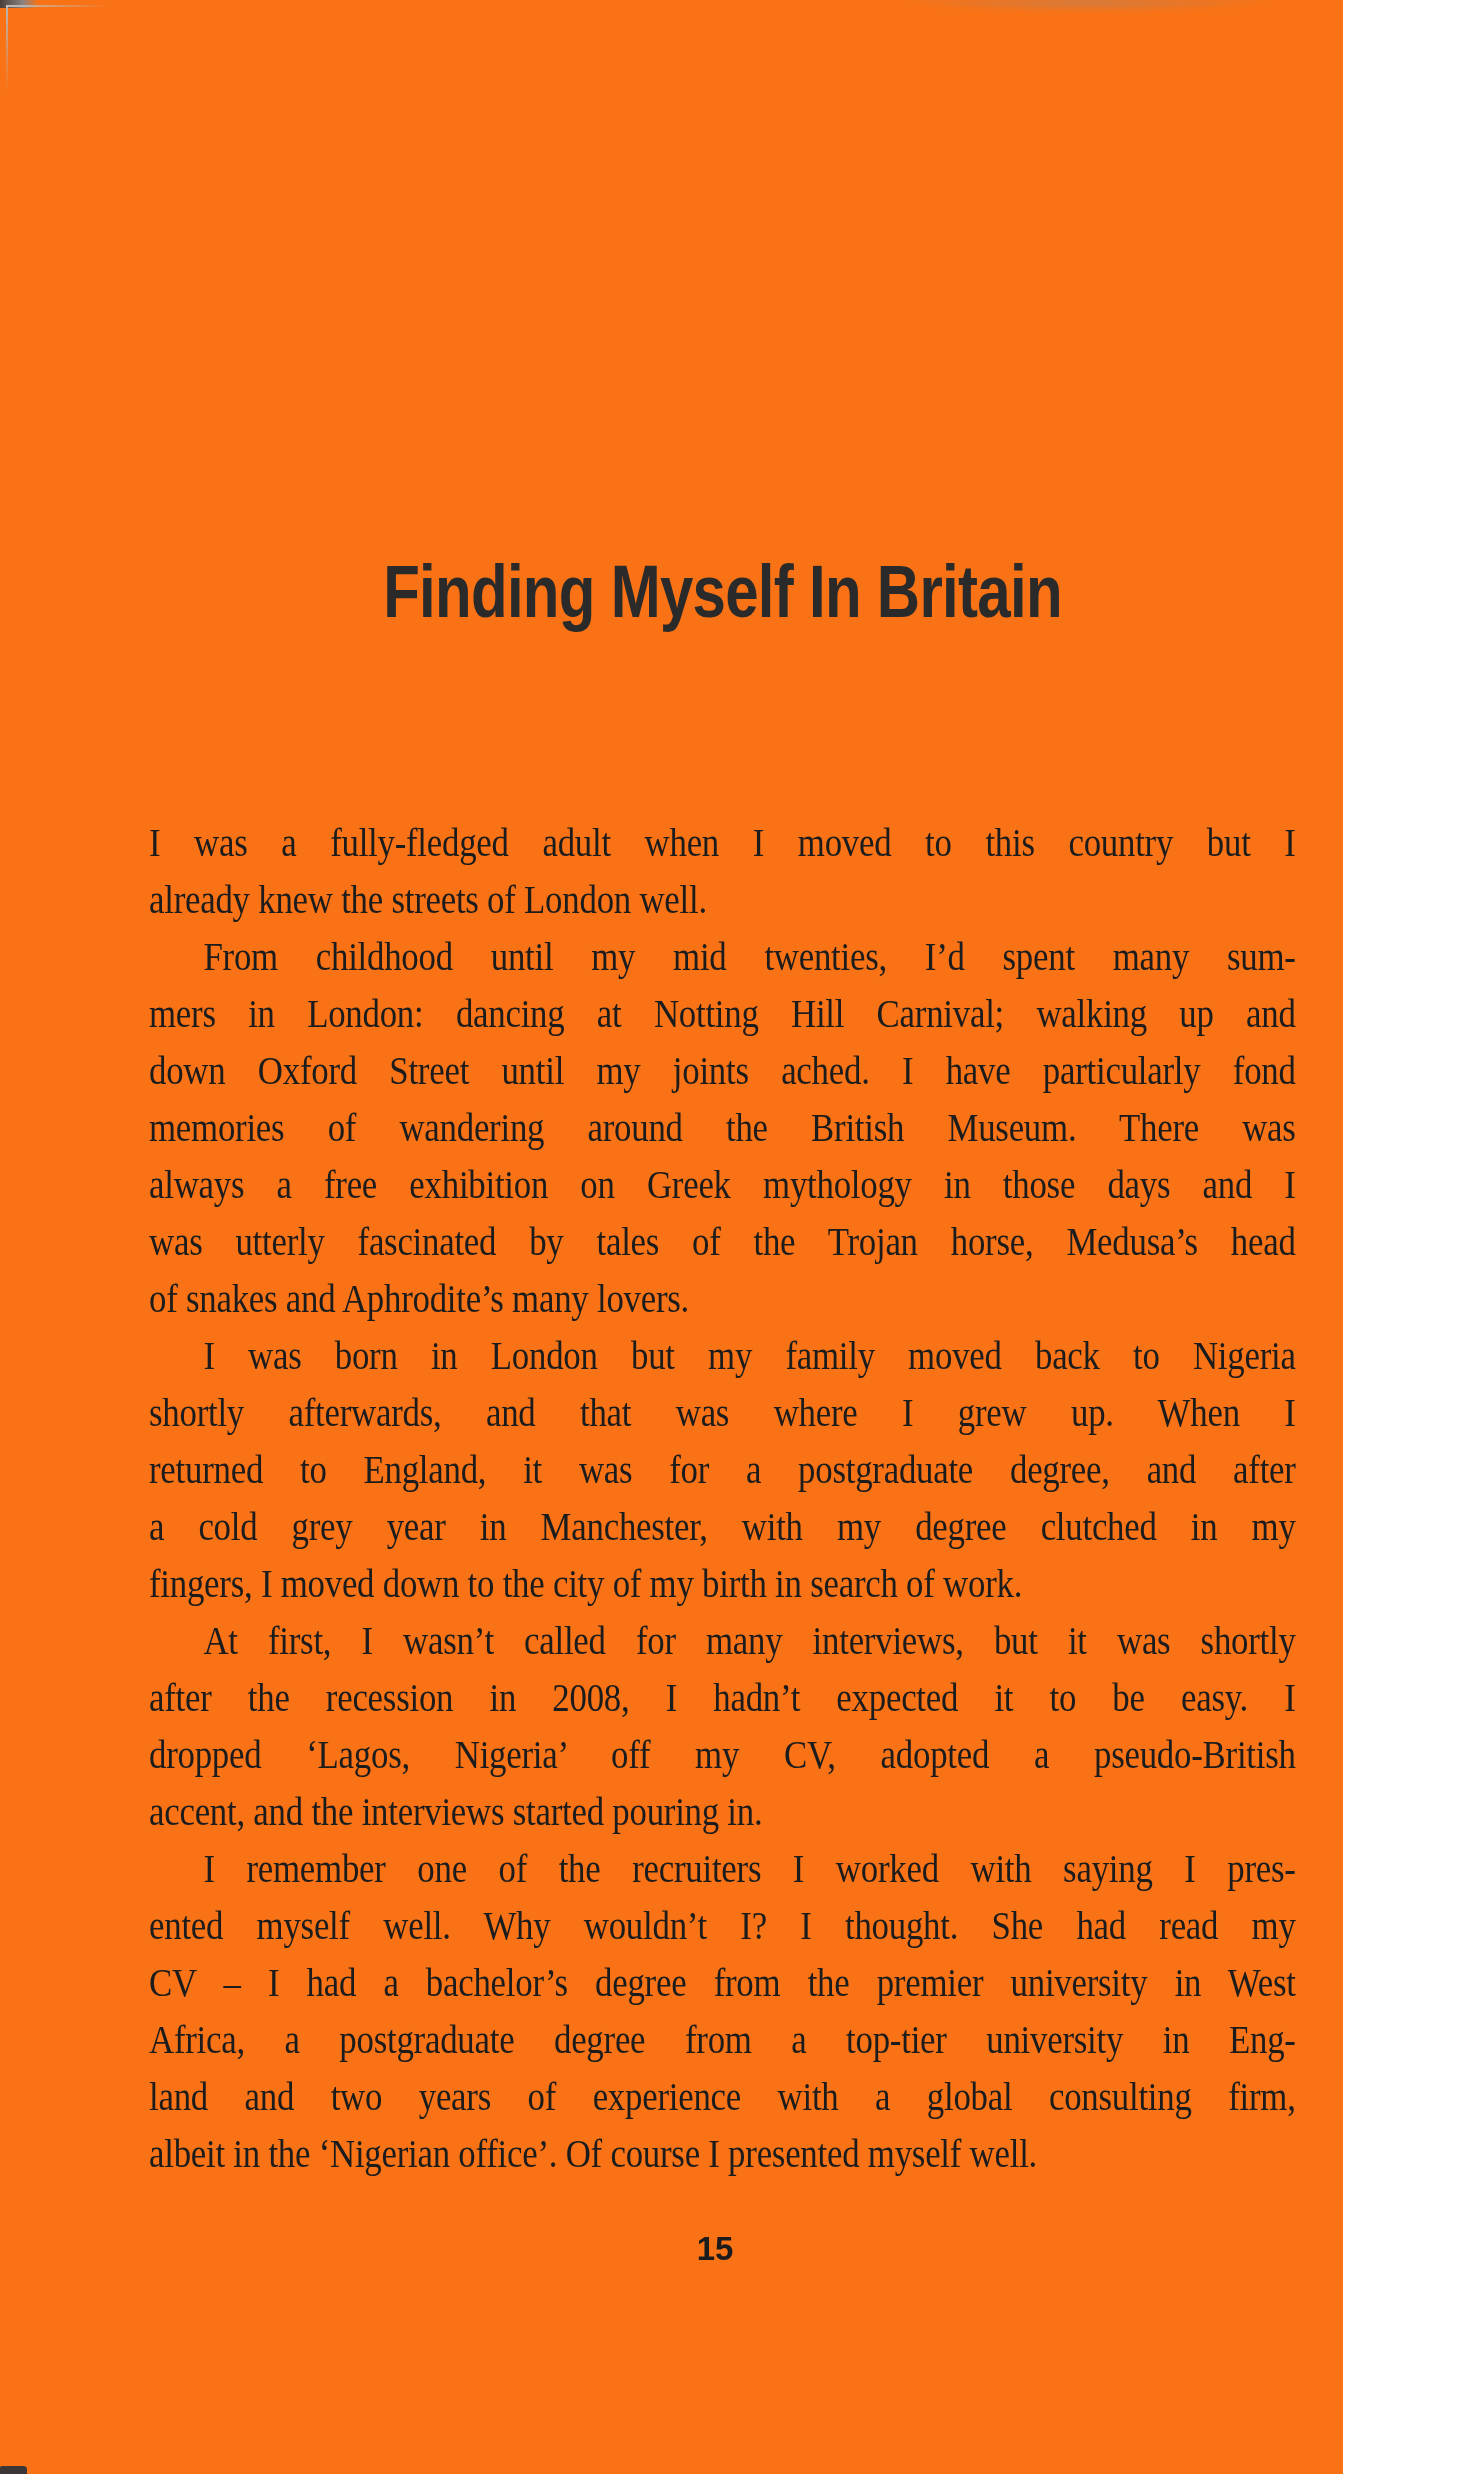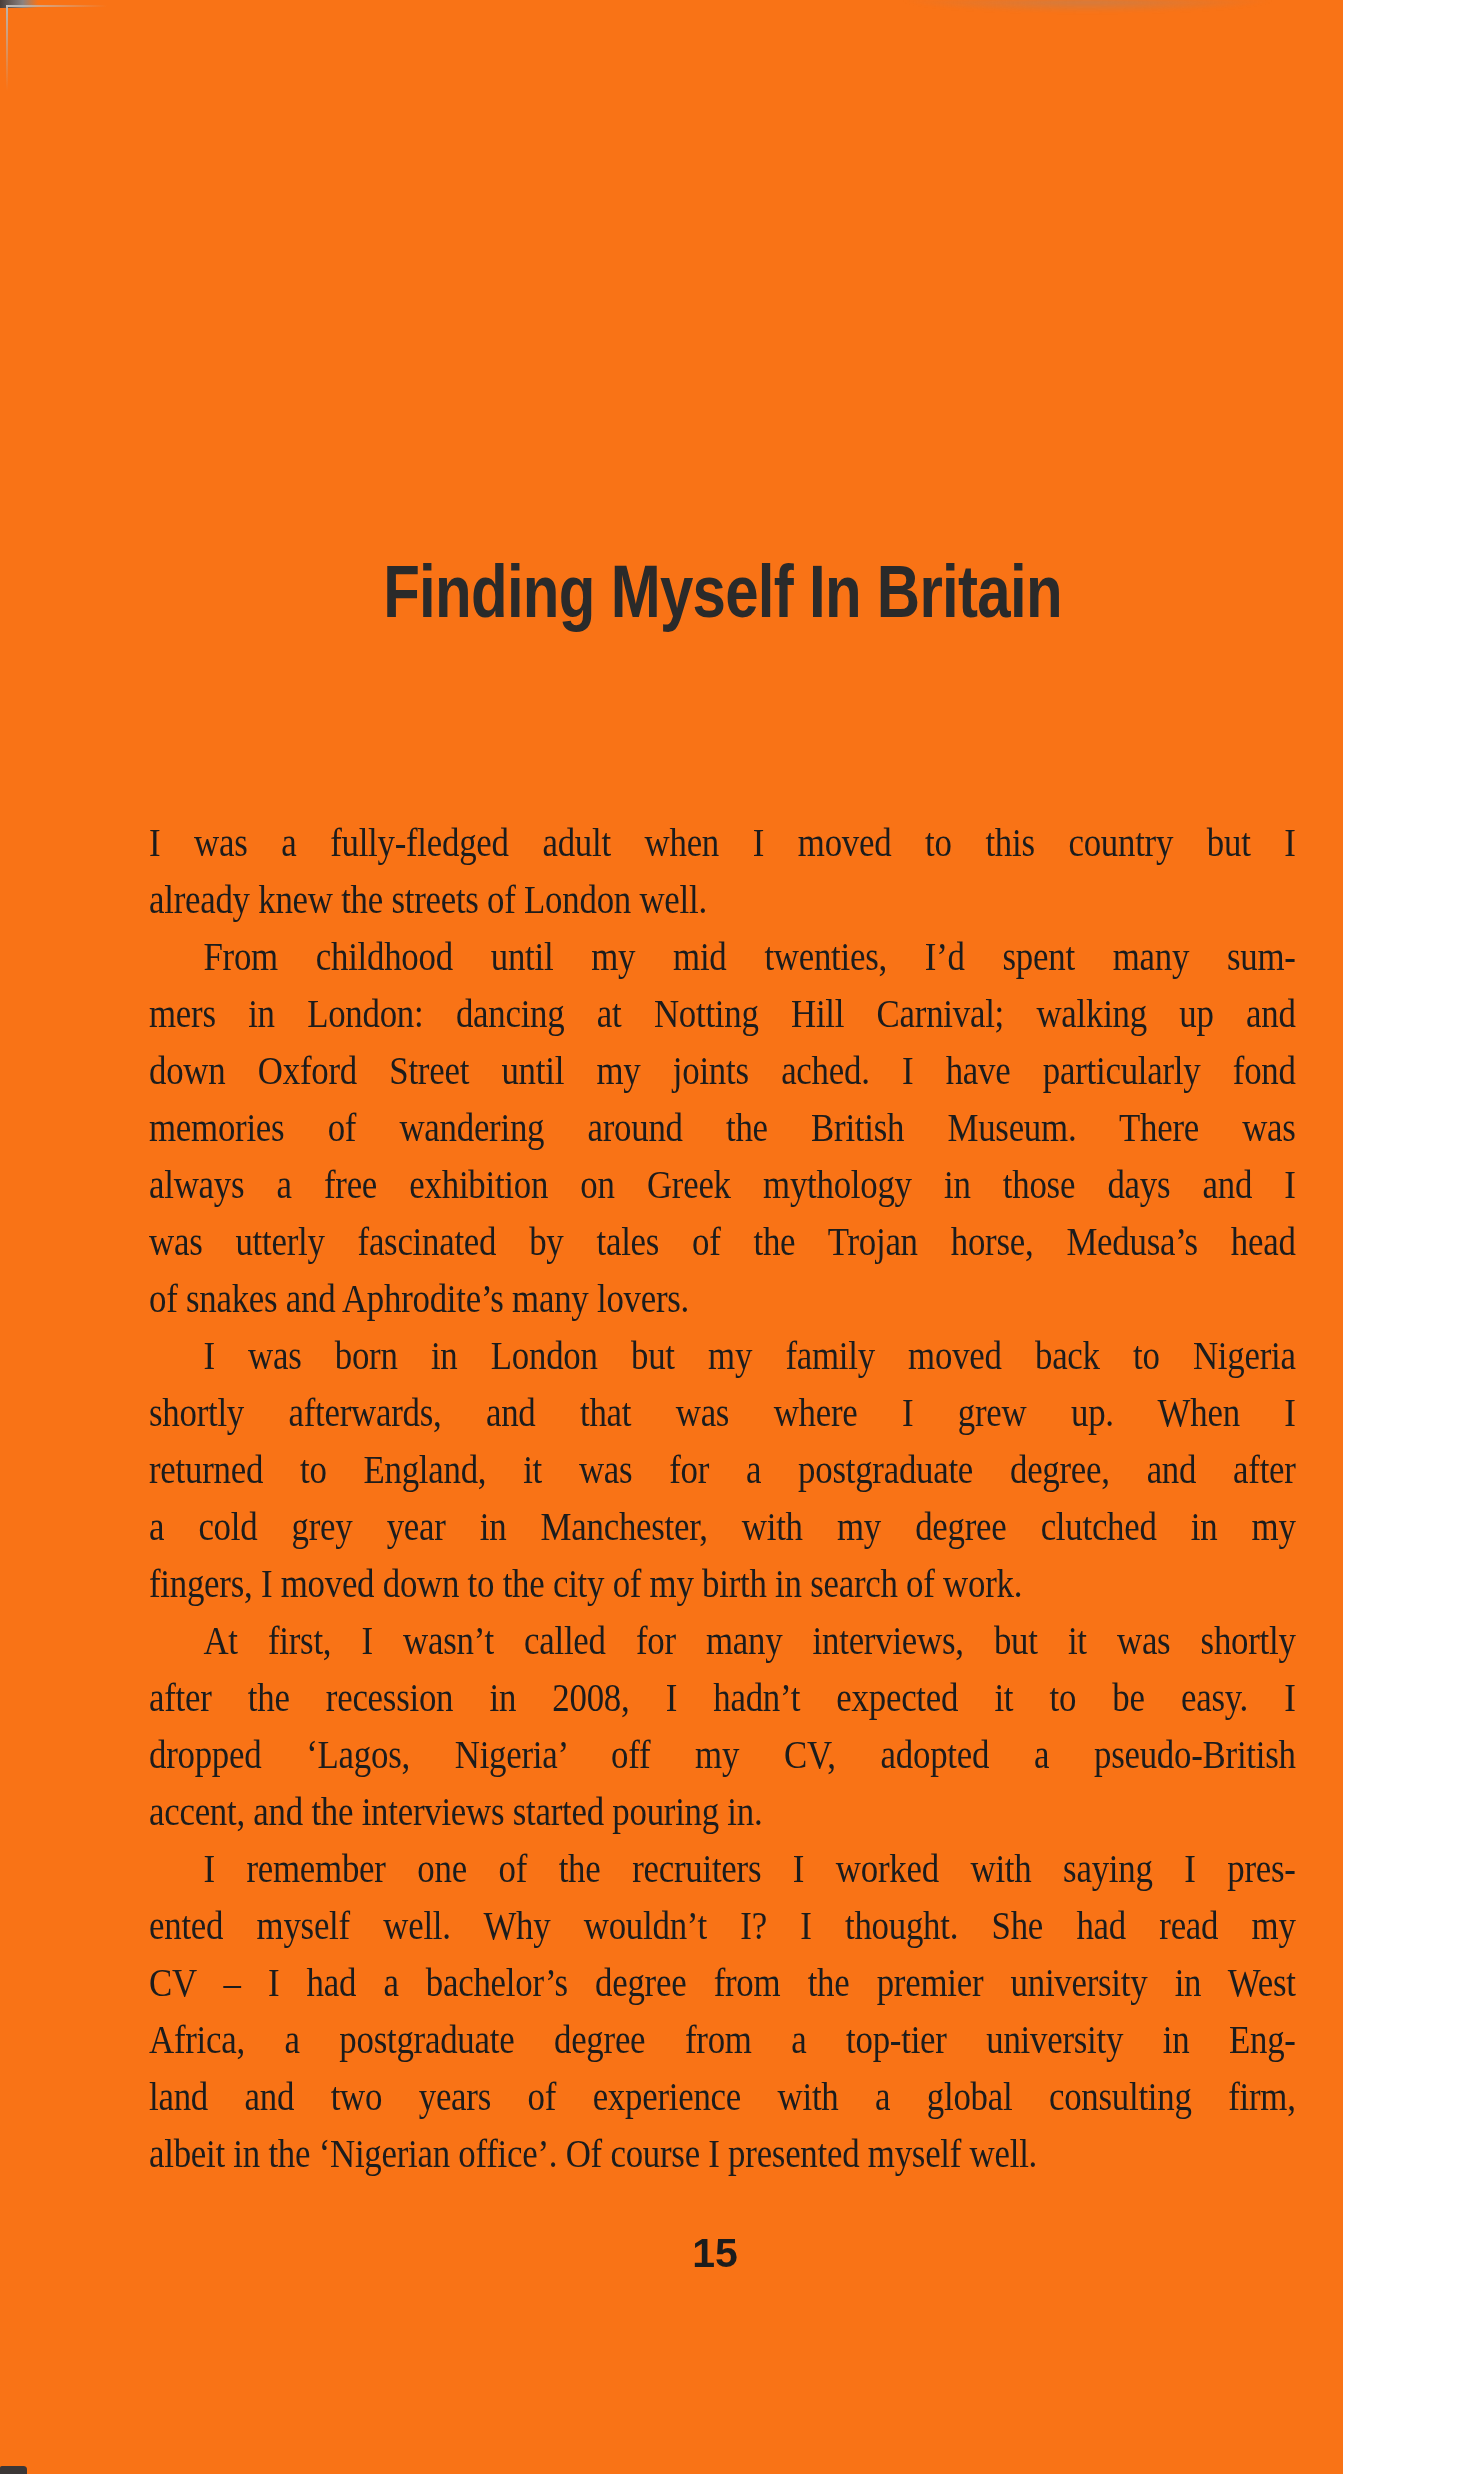--- a/index.html
+++ b/index.html
@@ -54,21 +54,21 @@
 
   
   .page-number {
     position: absolute;
     top: 2230px;
     left: 149px;
     width: 1132px;
     text-align: center;
     font-family: "Liberation Sans", sans-serif;
     font-weight: 700;
-    font-size: 41px;
+    font-size: 33px;
     color: #1c1c1c;
   }
 
   
   .artifact { position: absolute; pointer-events: none; }
   .art-top-left-dark {
     left: 0; top: 0; width: 38px; height: 8px;
     background: linear-gradient(90deg, #4a3e3a 0%, #8a8280 60%, rgba(255,255,255,0) 100%);
   }
   .art-left-edge-line {

